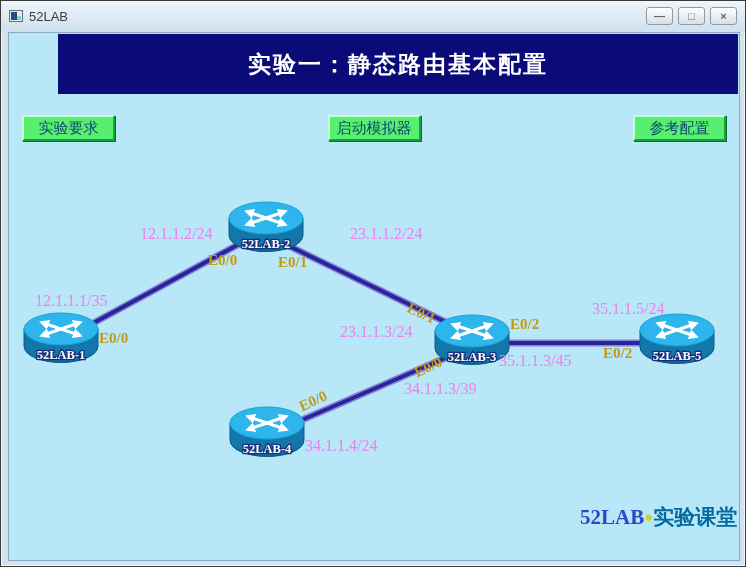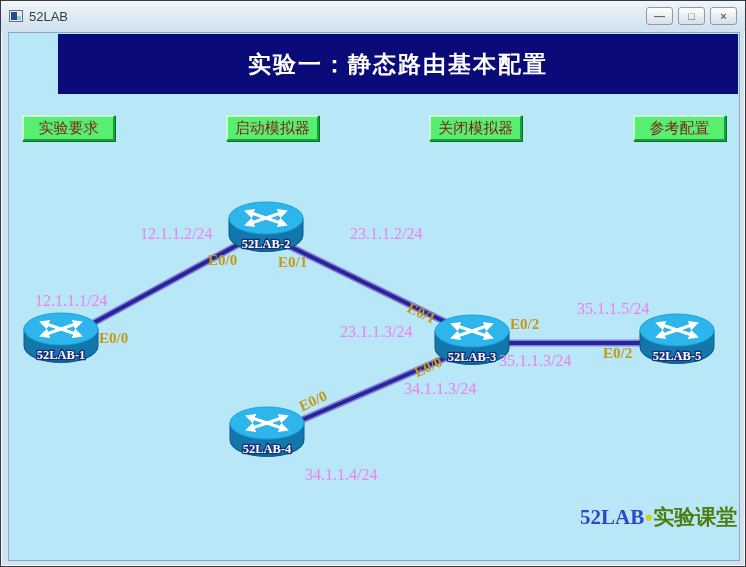--- a/index.html
+++ b/index.html
@@ -30,21 +30,21 @@
   .banner{
     margin:1px; height:60px; background:#0a0a78;
     display:flex; align-items:center; justify-content:center;
   }
   .banner-title{ color:#ffffff; font-size:23px; font-weight:bold; letter-spacing:2px; }
   .toolbar{
     position:absolute; left:0; top:82px; width:100%;
     display:flex; justify-content:space-between; padding:0 13px;
   }
   .tb-btn{
-    width:93px; height:26px; font-size:15px; color:#7f1d1d;
+    width:93px; height:26px; font-size:15px; color:#0c4a6e;
     font-family:Liberation Sans, sans-serif;
     background:#58ee70;
     border:2px solid; border-color:#c6ffd2 #12a33c #12a33c #c6ffd2;
     box-shadow:1px 1px 0 #0d6e2a; cursor:pointer;
   }
   .canvas{ position:absolute; inset:0; }
   #topo{ position:absolute; left:0; top:0; }
   #labels{ position:absolute; inset:0; pointer-events:none; }
   .ip-label{
     position:absolute; font-family:"Liberation Serif", serif;
@@ -54,21 +54,21 @@
     position:absolute; font-family:"Liberation Serif", serif;
     font-size:15px; font-weight:bold; color:#c39a17; white-space:nowrap;
     transform-origin:left center;
   }
   .logo{
     position:absolute; left:571px; top:470px; white-space:nowrap;
     font-family:"Liberation Serif", serif; font-weight:bold; font-size:21px;
   }
   .logo-brand{ color:#2f46c8; }
   .logo-dot{ color:#ccd228; font-size:15px; vertical-align:2px; }
-  .logo-suffix{ color:#4d7c0f; }
+  .logo-suffix{ color:#0369a1; }
 </style>
 </head>
 <body>
 
 <div class="window">
   <div class="titlebar">
     <span class="app-icon"></span>
     <span class="title-text">52LAB</span>
     <span class="win-controls">
       <span class="win-btn">—</span>
@@ -78,21 +78,20 @@
   </div>
 
   <div class="content">
     <div class="banner">
       <span class="banner-title">实验一：静态路由基本配置</span>
     </div>
 
     <div class="toolbar">
         <button class="tb-btn">实验要求</button>
         <button class="tb-btn">启动模拟器</button>
-        <button class="tb-btn">关闭模拟器</button>
         <button class="tb-btn">参考配置</button>
       </div>
 
     <div class="canvas">
       <svg id="topo" width="732" height="447" viewBox="0 82 732 447" style="top:82px">
           <defs>
             <marker id="arw" markerUnits="userSpaceOnUse" markerWidth="10" markerHeight="10" refX="7" refY="5" orient="auto">
               <path d="M0,0 L10,5 L0,10 Z" fill="#ffffff"></path>
             </marker>
           </defs>
@@ -167,28 +166,28 @@
             <g stroke="#ffffff" stroke-width="3">
               <line x1="39" y1="19" x2="58" y2="12.5" marker-end="url(#arw)"></line>
               <line x1="39" y1="19" x2="20" y2="25.5" marker-end="url(#arw)"></line>
               <line x1="39" y1="19" x2="58" y2="25.5" marker-end="url(#arw)"></line>
               <line x1="39" y1="19" x2="20" y2="12.5" marker-end="url(#arw)"></line>
             </g>
             <text x="39" y="49" text-anchor="middle" font-size="12.5" font-weight="bold" fill="#ffffff" stroke="#15307d" stroke-width="2.6" paint-order="stroke" font-family="&quot;Liberation Serif&quot;, serif">52LAB-5</text>
           </g>
         </svg>
       <div id="labels">
-          <div class="ip-label" style="left: 26px; top: 259px;">12.1.1.1/24</div>
+          <div class="ip-label" style="left: 26px; top: 259px;">12.1.1.1/35</div>
           <div class="ip-label" style="left: 131px; top: 192px;">12.1.1.2/24</div>
           <div class="ip-label" style="left: 293px; top: 192px; margin-left: 48px;">23.1.1.2/24</div>
           <div class="ip-label" style="left: 331px; top: 290px; text-align: center;">23.1.1.3/24</div>
-          <div class="ip-label" style="left: 490px; top: 319px;">35.1.1.3/24</div>
-          <div class="ip-label" style="left: 568px; top: 267px;">35.1.1.5/24</div>
-          <div class="ip-label" style="left: 395px; top: 347px;">34.1.1.3/24</div>
-          <div class="ip-label" style="left: 296px; top: 404px; margin-top: 29px;">34.1.1.4/24</div>
+          <div class="ip-label" style="left: 490px; top: 319px;">35.1.1.3/45</div>
+          <div class="ip-label" style="left: 583px; top: 267px;">35.1.1.5/24</div>
+          <div class="ip-label" style="left: 395px; top: 347px;">34.1.1.3/39</div>
+          <div class="ip-label" style="left: 296px; top: 404px;">34.1.1.4/24</div>
           <div class="port-label" style="left: 90px; top: 297px;">E0/0</div>
           <div class="port-label" style="left: 199px; top: 219px;">E0/0</div>
           <div class="port-label" style="left: 269px; top: 221px;">E0/1</div>
           <div class="port-label" style="left: 399px; top: 266px; transform: rotate(25deg);">E0/1</div>
           <div class="port-label" style="left: 501px; top: 283px;">E0/2</div>
           <div class="port-label" style="left: 406px; top: 332px; transform: rotate(-25deg);">E0/0</div>
           <div class="port-label" style="left: 594px; top: 312px;">E0/2</div>
           <div class="port-label" style="left: 291px; top: 366px; transform: rotate(-25deg);">E0/0</div>
         </div>
     </div>

